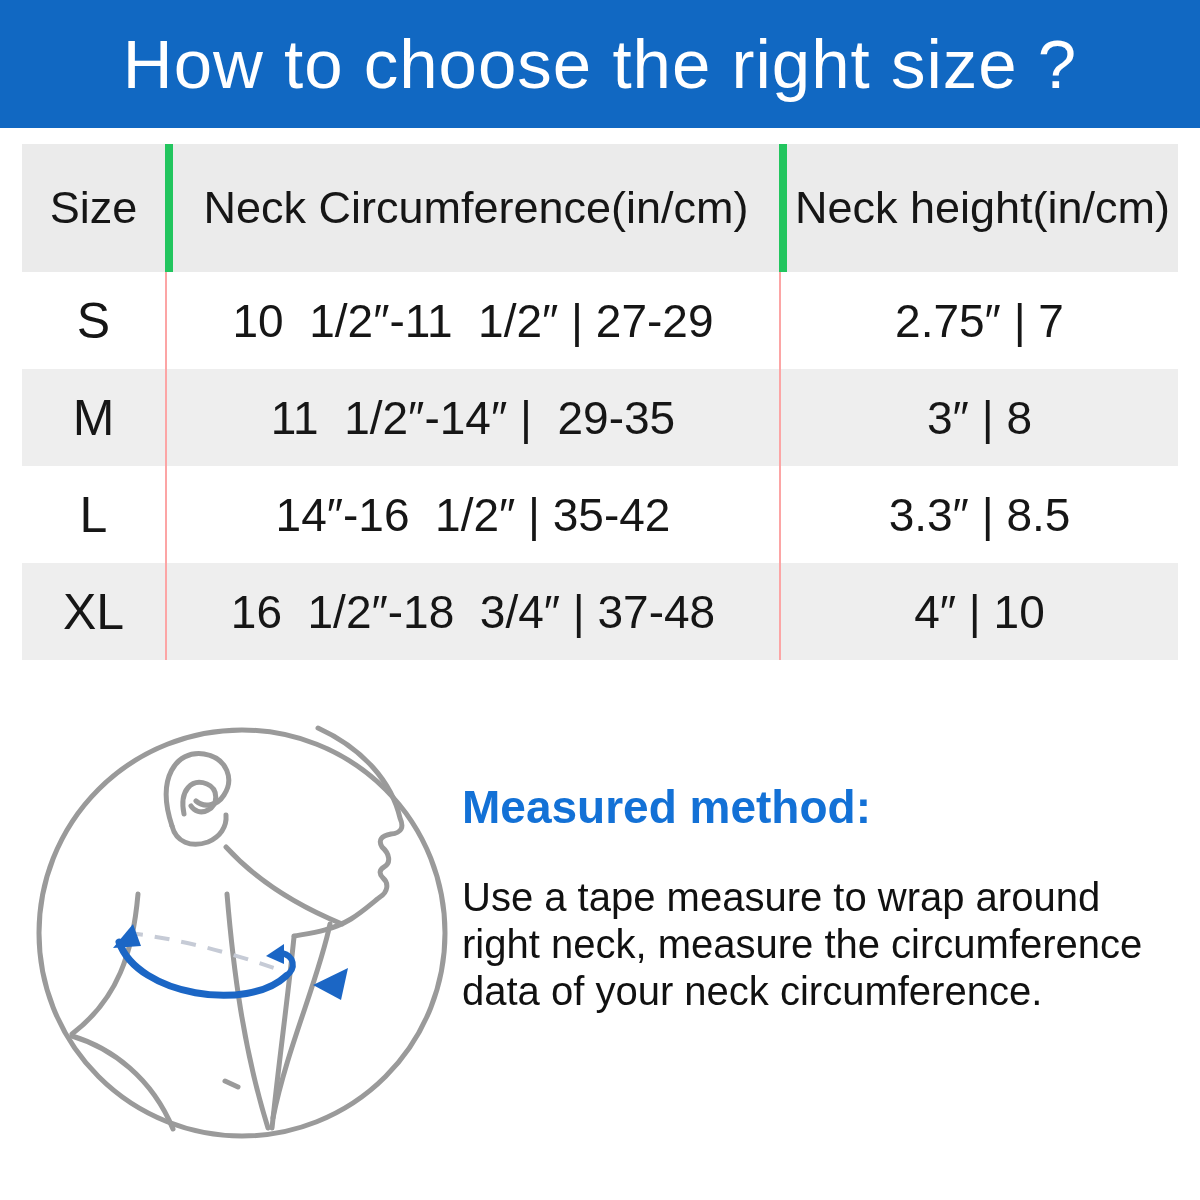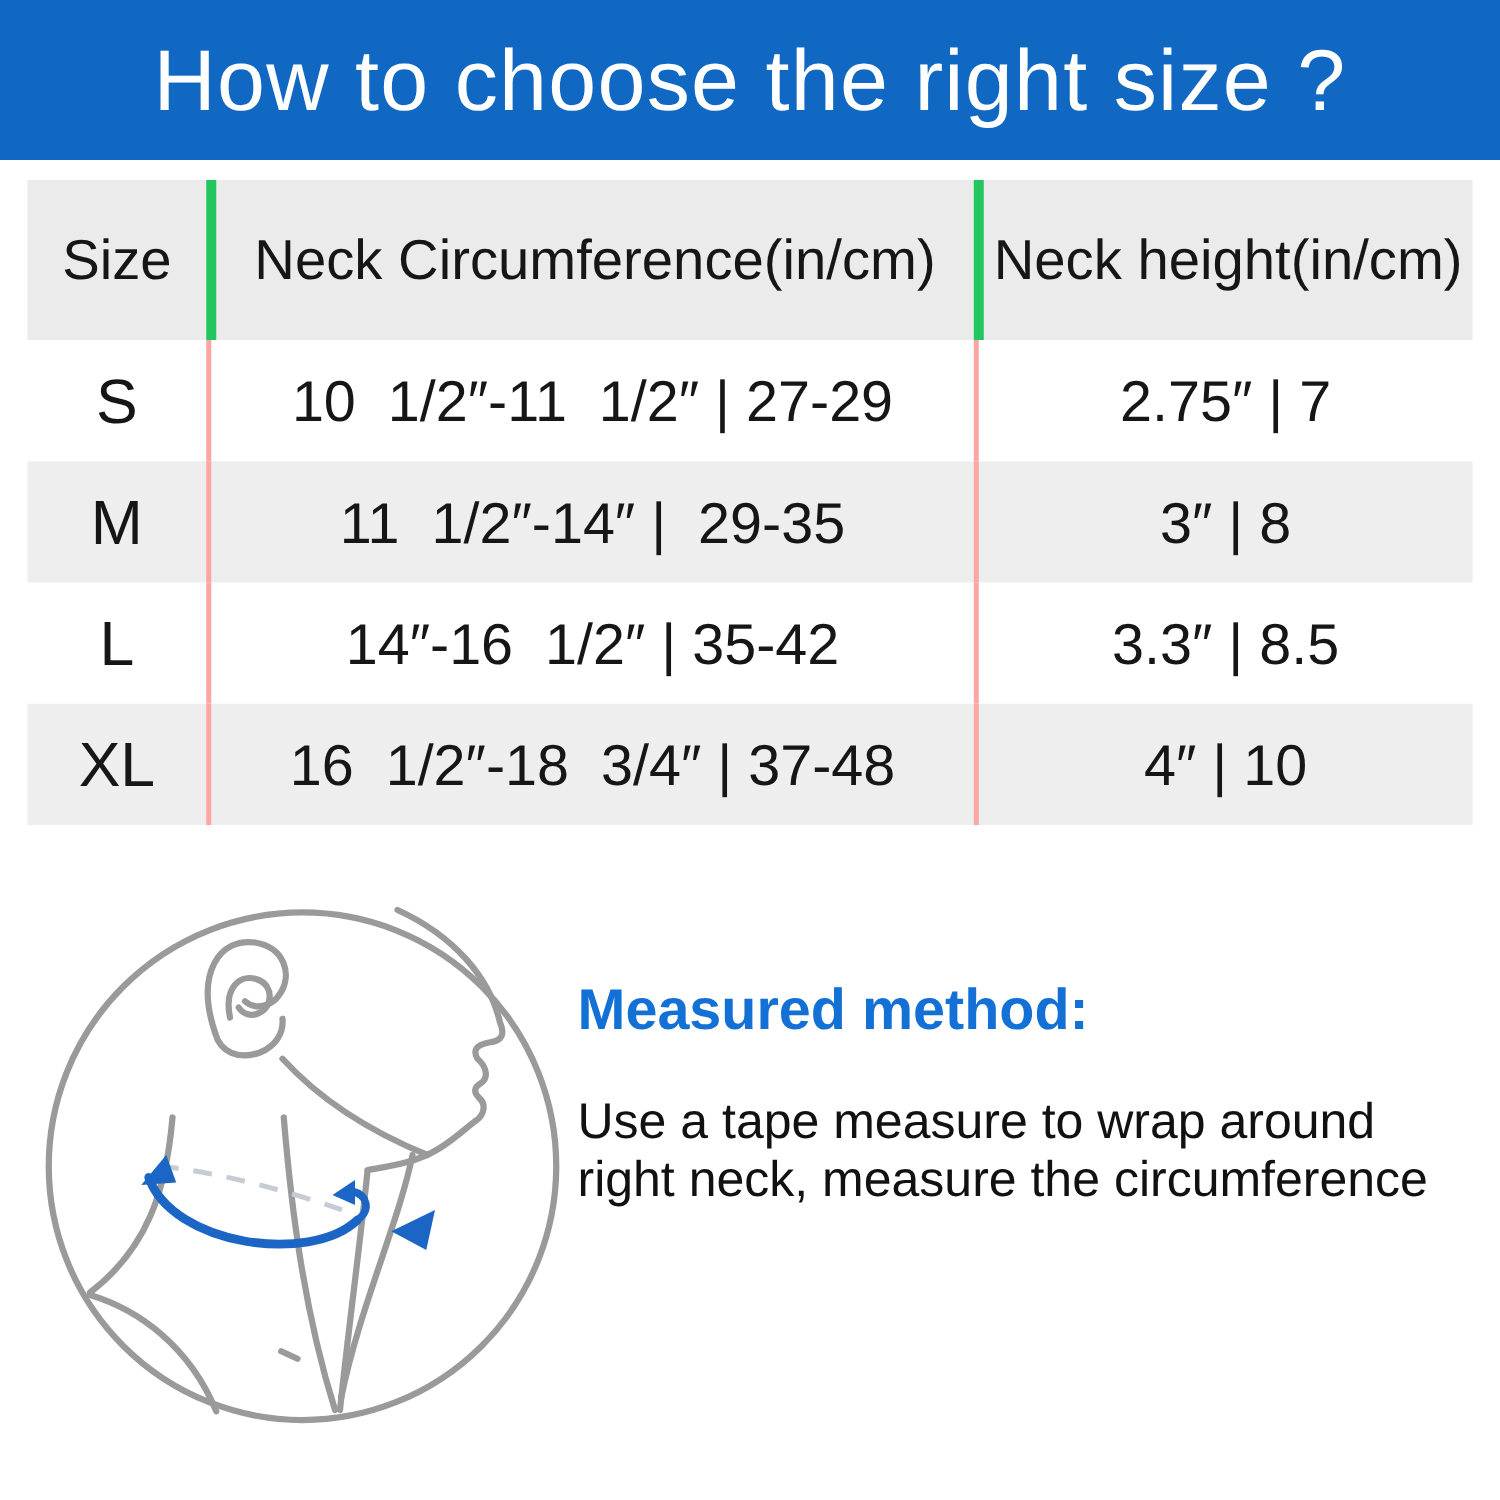--- a/index.html
+++ b/index.html
@@ -43,21 +43,21 @@
     vertical-align: middle;
   }
   table.size-table thead th + th { border-left: 8px solid #22c55e; }
   table.size-table td {
     height: 97px;
     text-align: center;
     vertical-align: middle;
     font-size: 46px;
     white-space: pre;
   }
-  table.size-table td + td { border-left: 4px solid #fca5a5; }
+  table.size-table td + td { border-left: 2px solid #fca5a5; }
   table.size-table td.size-cell { font-size: 50px; }
   table.size-table tr.alt td { background: #eeeeee; }
   .method {
     position: absolute;
     left: 462px; top: 780px;
     width: 716px;
   }
   .method .method-heading {
     color: #1371d6;
     font-size: 46px;
@@ -157,14 +157,15 @@
 
     <polygon points="293,269 328,252 321,284" fill="#1b66c5"></polygon>
   </g>
 </svg>
 
 <div class="method">
   <div class="method-heading">Measured method:</div>
   <div>
     <div class="method-line">Use a tape measure to wrap around</div>
     <div class="method-line">right neck, measure the circumference</div>
+    <div class="method-line">data of your neck circumference.</div>
   </div>
 </div>
 
 </body></html>

